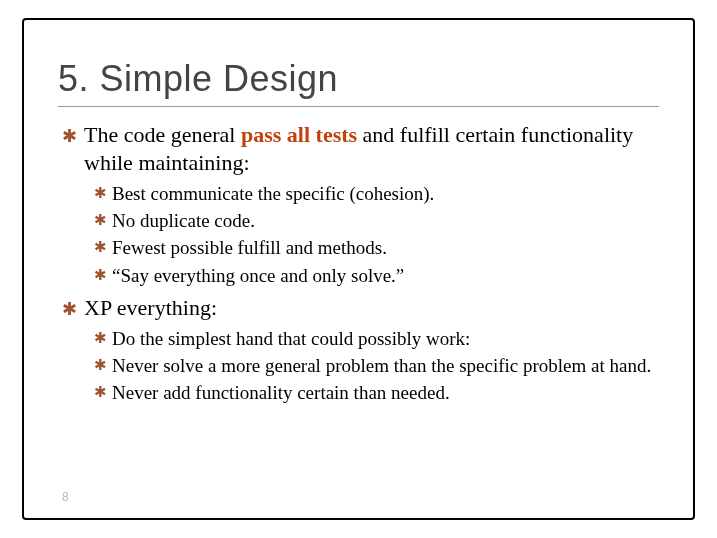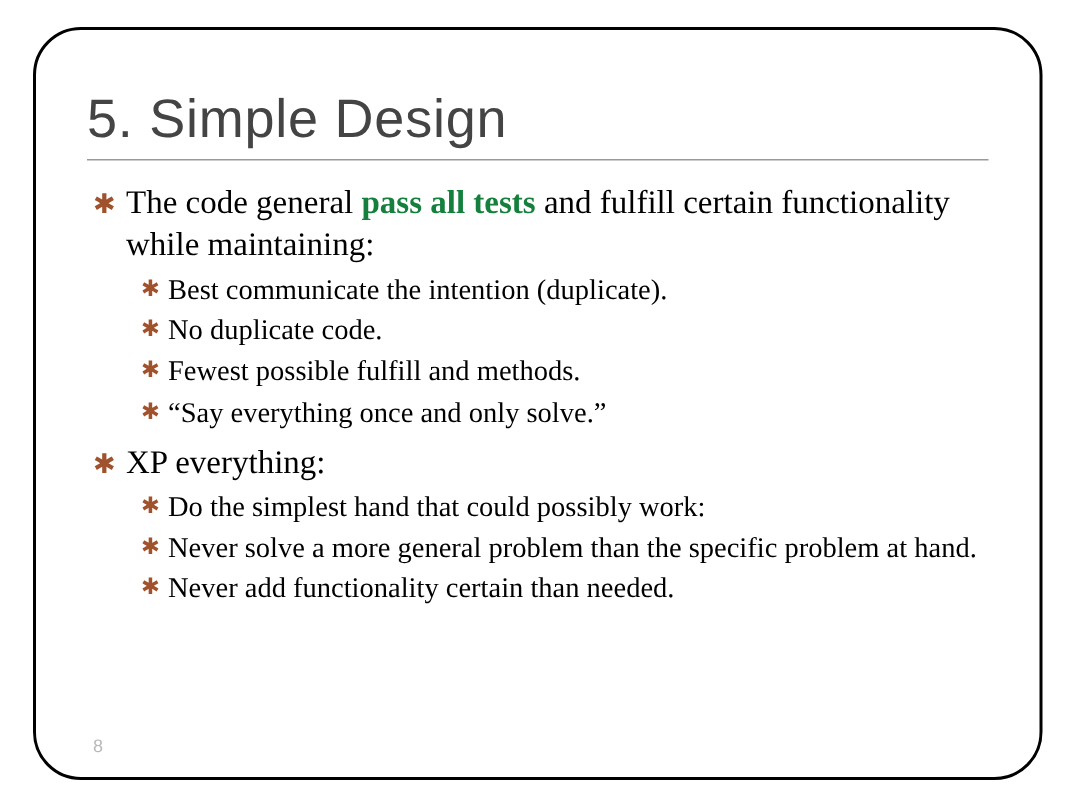--- a/index.html
+++ b/index.html
@@ -16,21 +16,21 @@
     width: 717px;
     height: 538px;
     padding: 18px 22px;
     position: relative;
   }
   .frame {
     box-sizing: border-box;
     width: 100%;
     height: 100%;
     border: 2px solid #000;
-    border-radius: 32px;
+    border-radius: 4px;
     padding: 38px 34px 24px 34px;
     position: relative;
   }
   .title {
     font-family: Arial, Helvetica, sans-serif;
     font-size: 36px;
     font-weight: 400;
     color: #444;
     margin: 0 0 6px 0;
     letter-spacing: 0.5px;
@@ -65,21 +65,21 @@
     margin-bottom: 2px;
   }
   .bullet {
     position: absolute;
     left: 0;
     color: #a0522d; 
   }
   ul.lvl1 > li > .bullet { top: 4px; font-size: 18px; }
   ul.lvl2 > li > .bullet { top: 3px; font-size: 15px; }
   .accent-bold {
-    color: #15803d;
+    color: #c2410c;
     font-weight: bold;
   }
   .page-num {
     position: absolute;
     left: 38px;
     bottom: 14px;
     font-family: Arial, Helvetica, sans-serif;
     font-size: 12px;
     color: #b9b9b9;
   }
@@ -96,21 +96,21 @@
     <ul class="lvl1">
 
       <li>
         <span class="bullet">✱</span>
         <span>
           <span>The code general </span><span class="accent-bold">pass all tests</span><span> and fulfill certain functionality while maintaining:</span>
         </span>
         <ul class="lvl2">
           <li>
             <span class="bullet">✱</span>
-            <span>Best communicate the intention (duplicate).</span>
+            <span>Best communicate the specific (cohesion).</span>
           </li>
           <li>
             <span class="bullet">✱</span>
             <span>No duplicate code.</span>
           </li>
           <li>
             <span class="bullet">✱</span>
             <span>Fewest possible fulfill and methods.</span>
           </li>
           <li>

